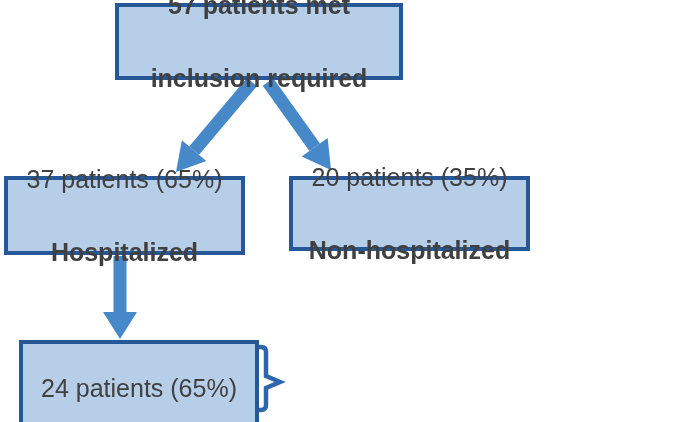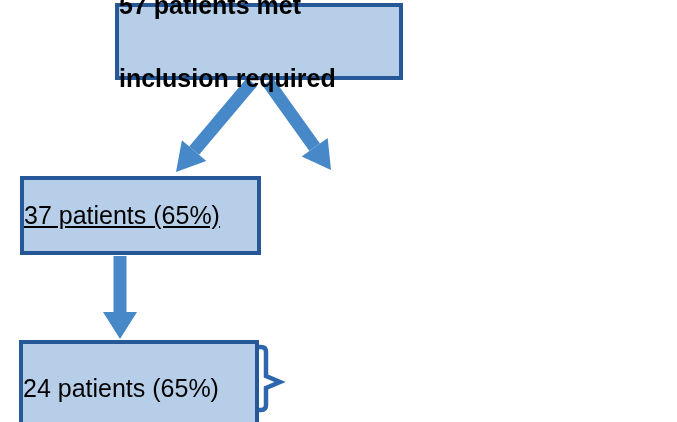--- a/index.html
+++ b/index.html
@@ -11,35 +11,35 @@
     background: #ffffff;
     overflow: hidden;
   }
   .flowbox {
     position: absolute;
     box-sizing: border-box;
     background: #b7cee9;
     border: 4px solid #265796;
     display: flex;
     flex-direction: column;
-    align-items: flex-start;
+    align-items: center;
     justify-content: center;
     text-align: center;
-    color: #000000;
+    color: #404040;
     z-index: 2;
     gap: 40px;
   }
   .flowbox .l1, .flowbox .l2 {
     font-size: 25px;
     line-height: 33px;
     white-space: nowrap;
   }
   .flowbox .bold { font-weight: bold; }
   .box-top    { left: 115px; top: 3px;   width: 288px; height: 77px; }
-  .box-left   { left: 20px;   top: 176px; width: 241px; height: 79px; text-decoration: underline; }
+  .box-left   { left: 4px;   top: 176px; width: 241px; height: 79px; }
   .box-right  { left: 289px; top: 176px; width: 241px; height: 75px; }
   .box-bottom { left: 19px;   top: 340px; width: 240px; height: 96px; }
   .arrow-layer {
     position: absolute;
     left: 0; top: 0;
     width: 677px; height: 422px;
     z-index: 1;
     pointer-events: none;
   }
   .annotations {
@@ -82,22 +82,27 @@
     <path d="M252,347 L261,347 Q266,347 266,352 L266,376 L280,382 L266,388 L266,405 Q266,410 261,410 L252,410" fill="none" stroke-width="4.5" stroke-linejoin="miter" stroke="#2e66ae"></path>
   </svg>
 
   <div class="flowbox box-top">
     <div class="l1 bold">57 patients met</div>
     <div class="l2 bold">inclusion required</div>
   </div>
 
   <div class="flowbox box-left">
     <div class="l1">37 patients (65%)</div>
+    <div class="l2 bold">Hospitalized</div>
   </div>
 
+  <div class="flowbox box-right">
+    <div class="l1">20 patients (35%)</div>
+    <div class="l2 bold">Non-hospitalized</div>
+  </div>
 
   <div class="flowbox box-bottom">
     <div class="l1">24 patients (65%)</div>
   </div>
 
   <div class="annotations">
     <div class="note-line">
       <span class="dash">-</span>
       <span>6 (25%) required tracheostomy</span>
     </div>

